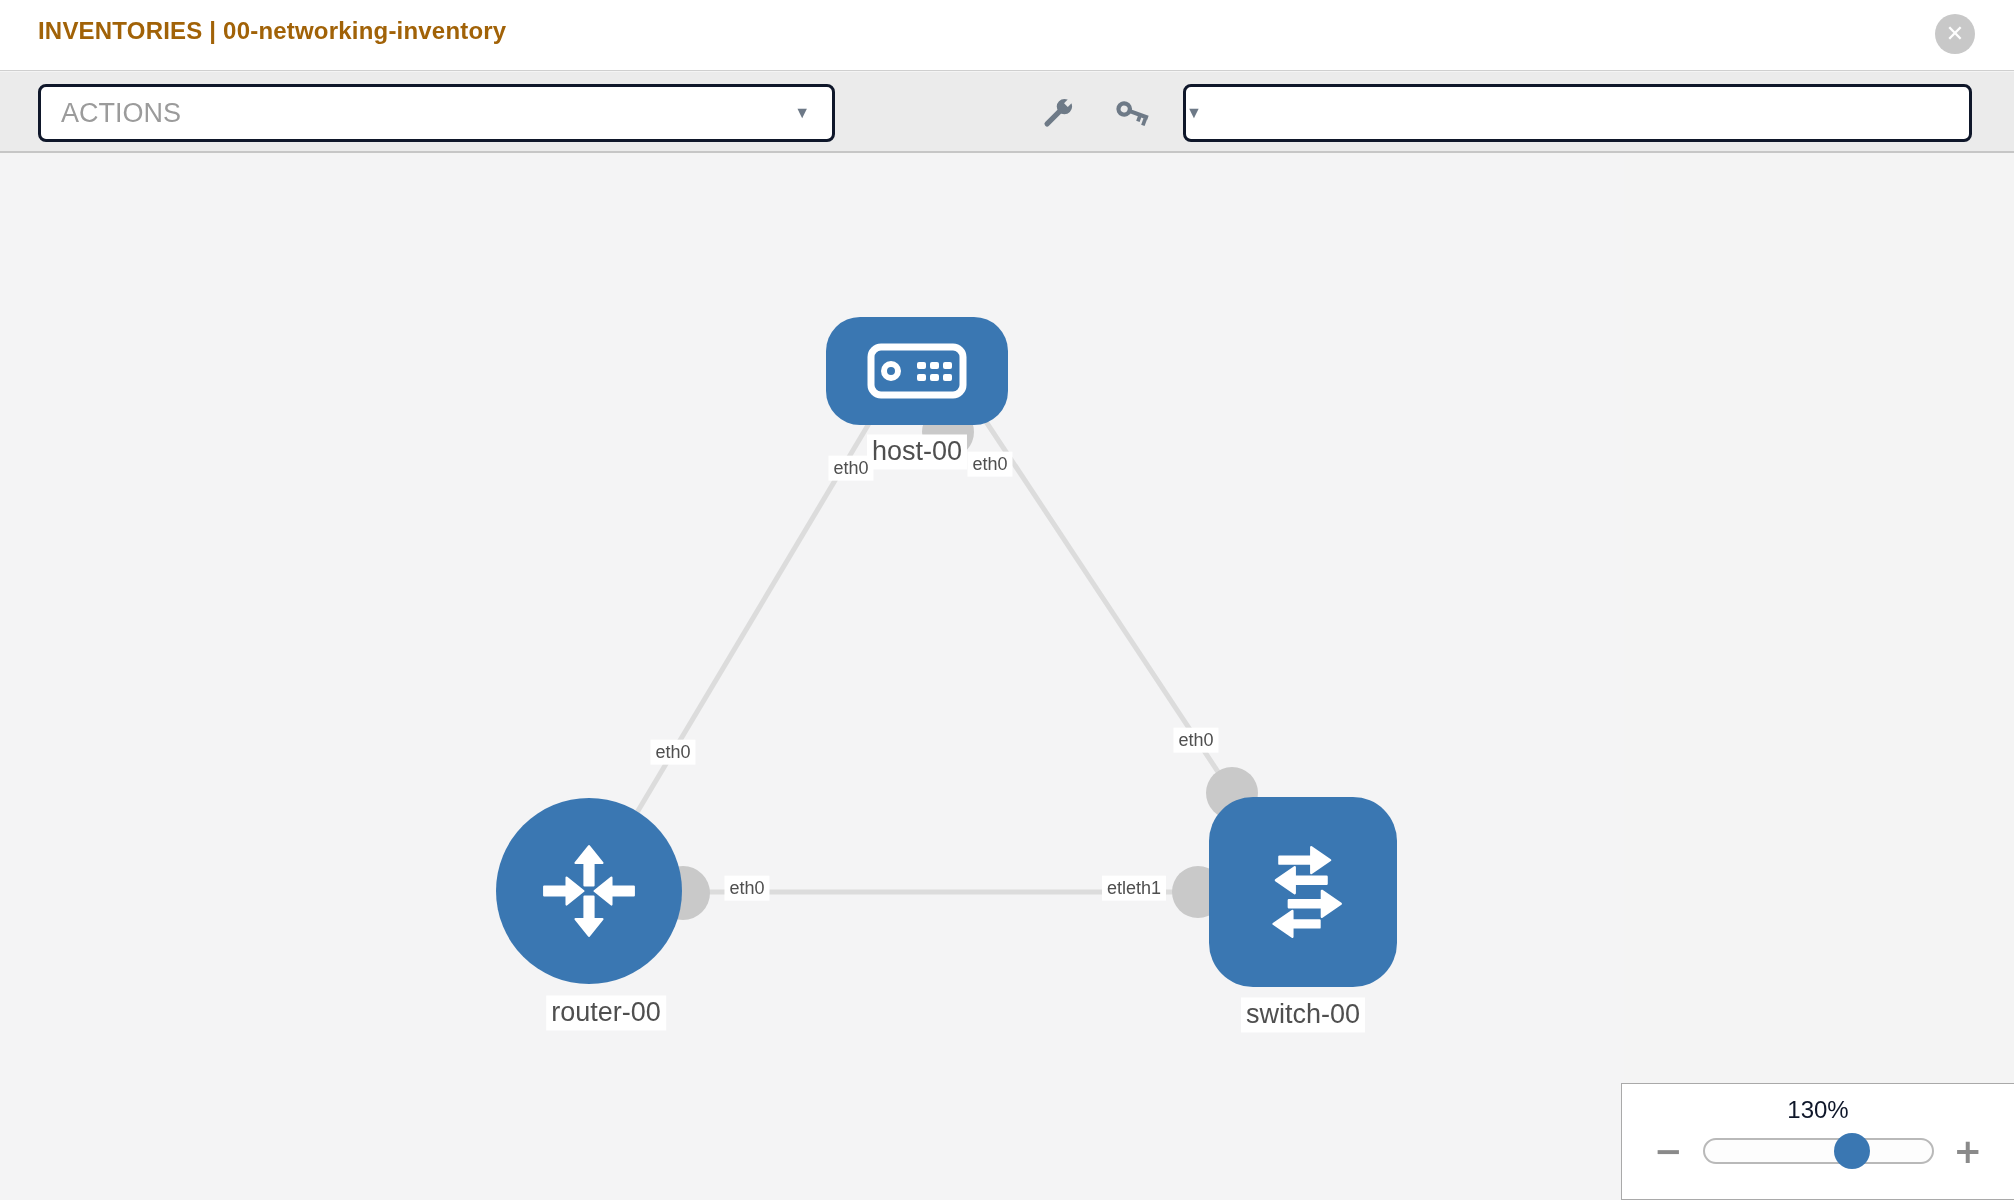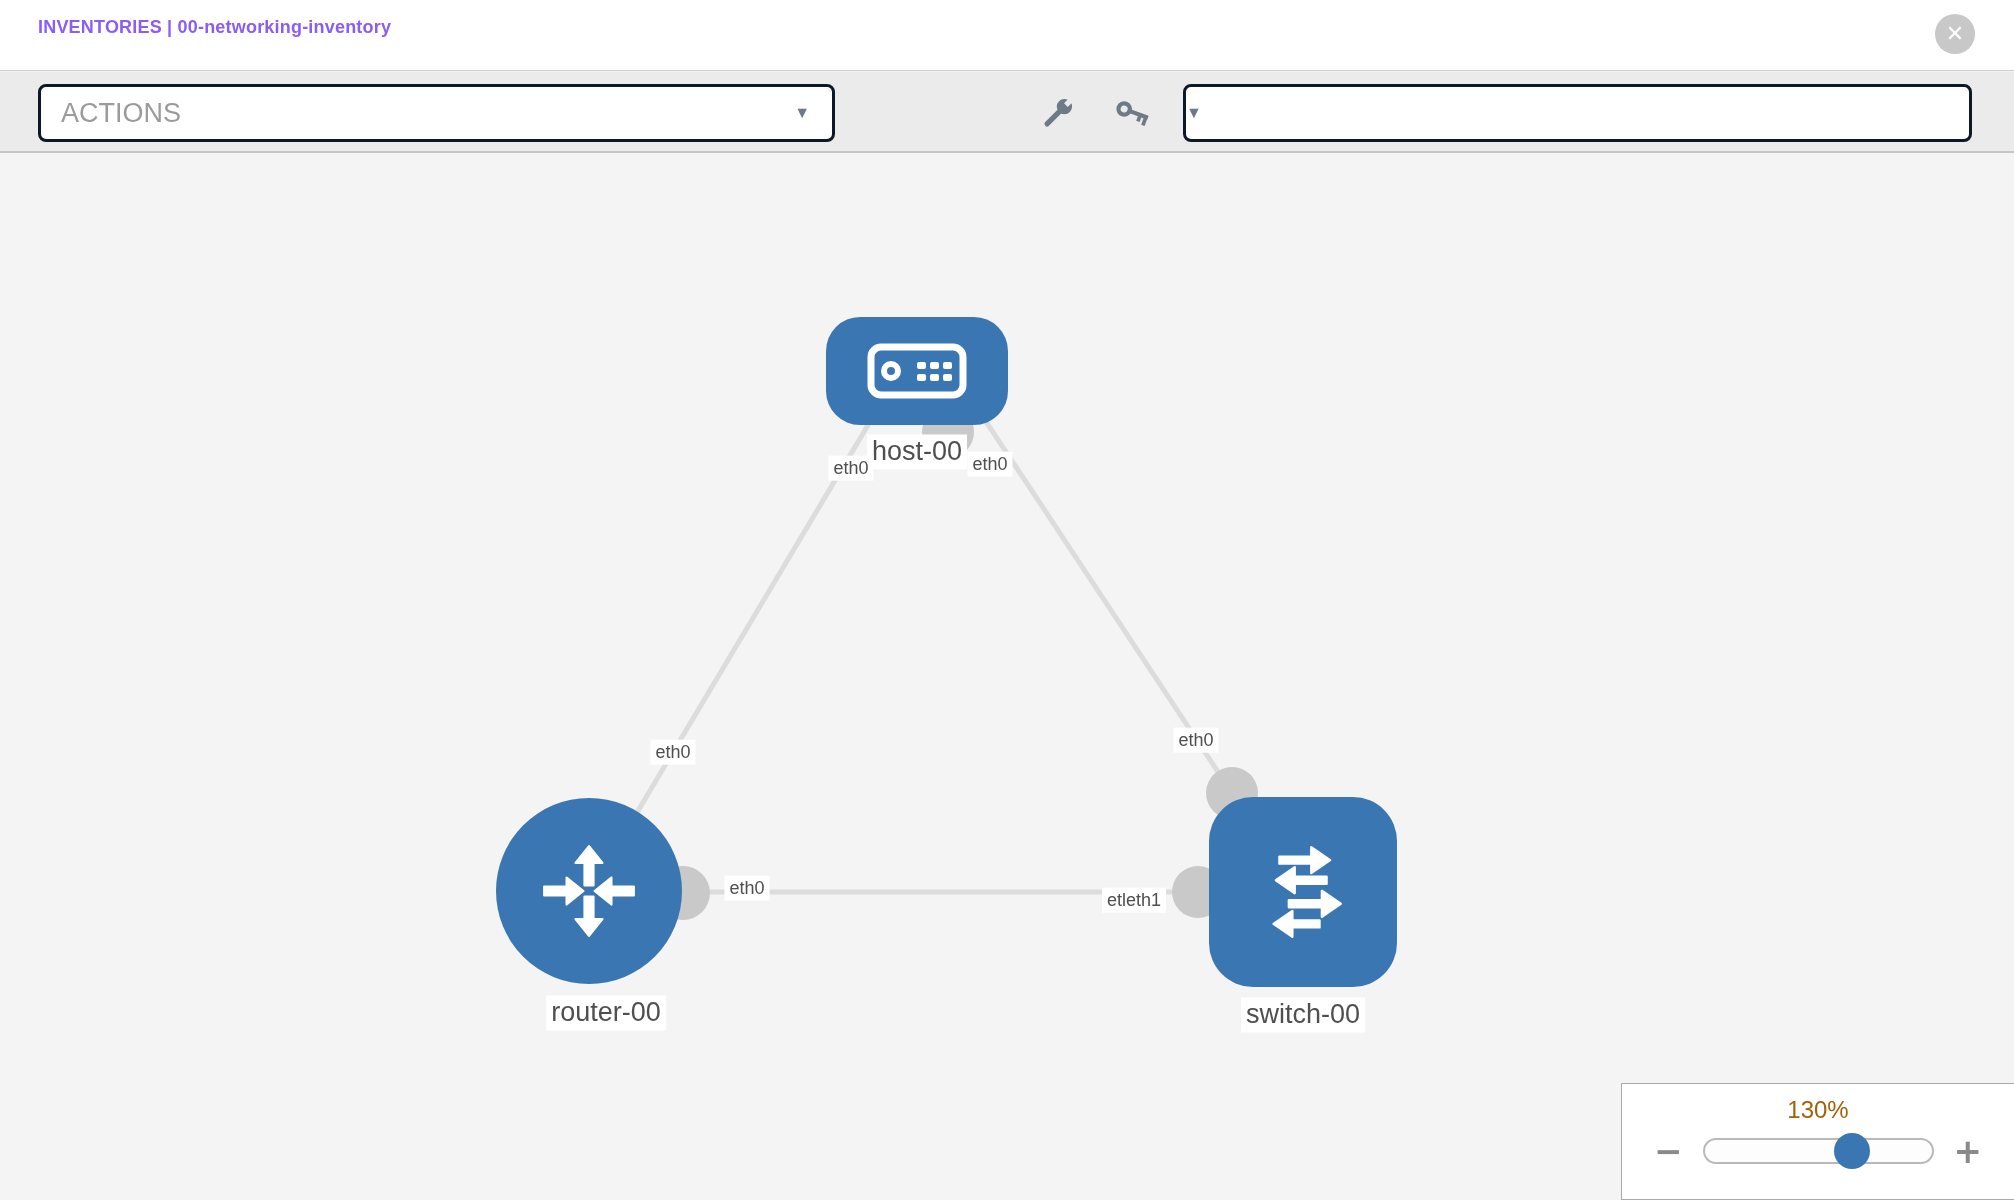--- a/index.html
+++ b/index.html
@@ -8,21 +8,21 @@
     font-family:"Liberation Sans","DejaVu Sans",sans-serif;
     background:#f4f4f4;
   }
   
   .header{
     position:absolute;top:0;left:0;width:2014px;height:71px;
     background:#ffffff;border-bottom:1px solid #cfcfcf;box-sizing:border-box;
   }
   .header-title{
     position:absolute;left:38px;top:17px;
-    font-size:18px;font-weight:bold;color:#8b5cf6;letter-spacing:.2px;
+    font-size:24px;font-weight:bold;color:#a16207;letter-spacing:.2px;
   }
   .close-btn{
     position:absolute;left:1935px;top:14px;width:40px;height:40px;
     border-radius:50%;background:#c8c8c8;color:#ffffff;
     display:flex;align-items:center;justify-content:center;
     font-size:22px;font-weight:bold;cursor:pointer;user-select:none;
   }
   
   .toolbar{
     position:absolute;top:72px;left:0;width:2014px;height:81px;
@@ -70,29 +70,29 @@
   .node-name{font-size:27px;}
   .iface-label{font-size:18px;}
   .lbl-host-name{left:917px;top:297px;}
   .lbl-router-name{left:589px;top:858px;margin-left:17px;}
   .lbl-switch-name{left:1303px;top:860px;}
   .lbl-a-host{left:851px;top:313px;}
   .lbl-a-router{left:673px;top:597px;}
   .lbl-b-host{left:990px;top:309px;}
   .lbl-b-switch{left:1196px;top:585px;}
   .lbl-c-router{left:747px;top:733px;}
-  .lbl-c-switch{left:1134px;top:733px;margin-top:12px;}
+  .lbl-c-switch{left:1134px;top:733px;}
   
   .zoom-panel{
     position:absolute;left:1621px;top:928px;width:393px;height:117px;
     background:#ffffff;border:1px solid #a9a9a9;border-right:none;
     box-sizing:border-box;
   }
   .zoom-level{
-    text-align:center;margin-top:12px;font-size:24px;color:#a16207;
+    text-align:center;margin-top:12px;font-size:24px;color:#0f172a;
   }
   .zoom-row{
     display:flex;align-items:center;margin-top:10px;padding:0 26px;
   }
   .zoom-btn{
     font-size:34px;font-weight:bold;color:#8a8a8a;line-height:1;
     background:none;border:none;padding:0 6px;cursor:pointer;
     font-family:"DejaVu Sans",sans-serif;
   }
   .zoom-track{

